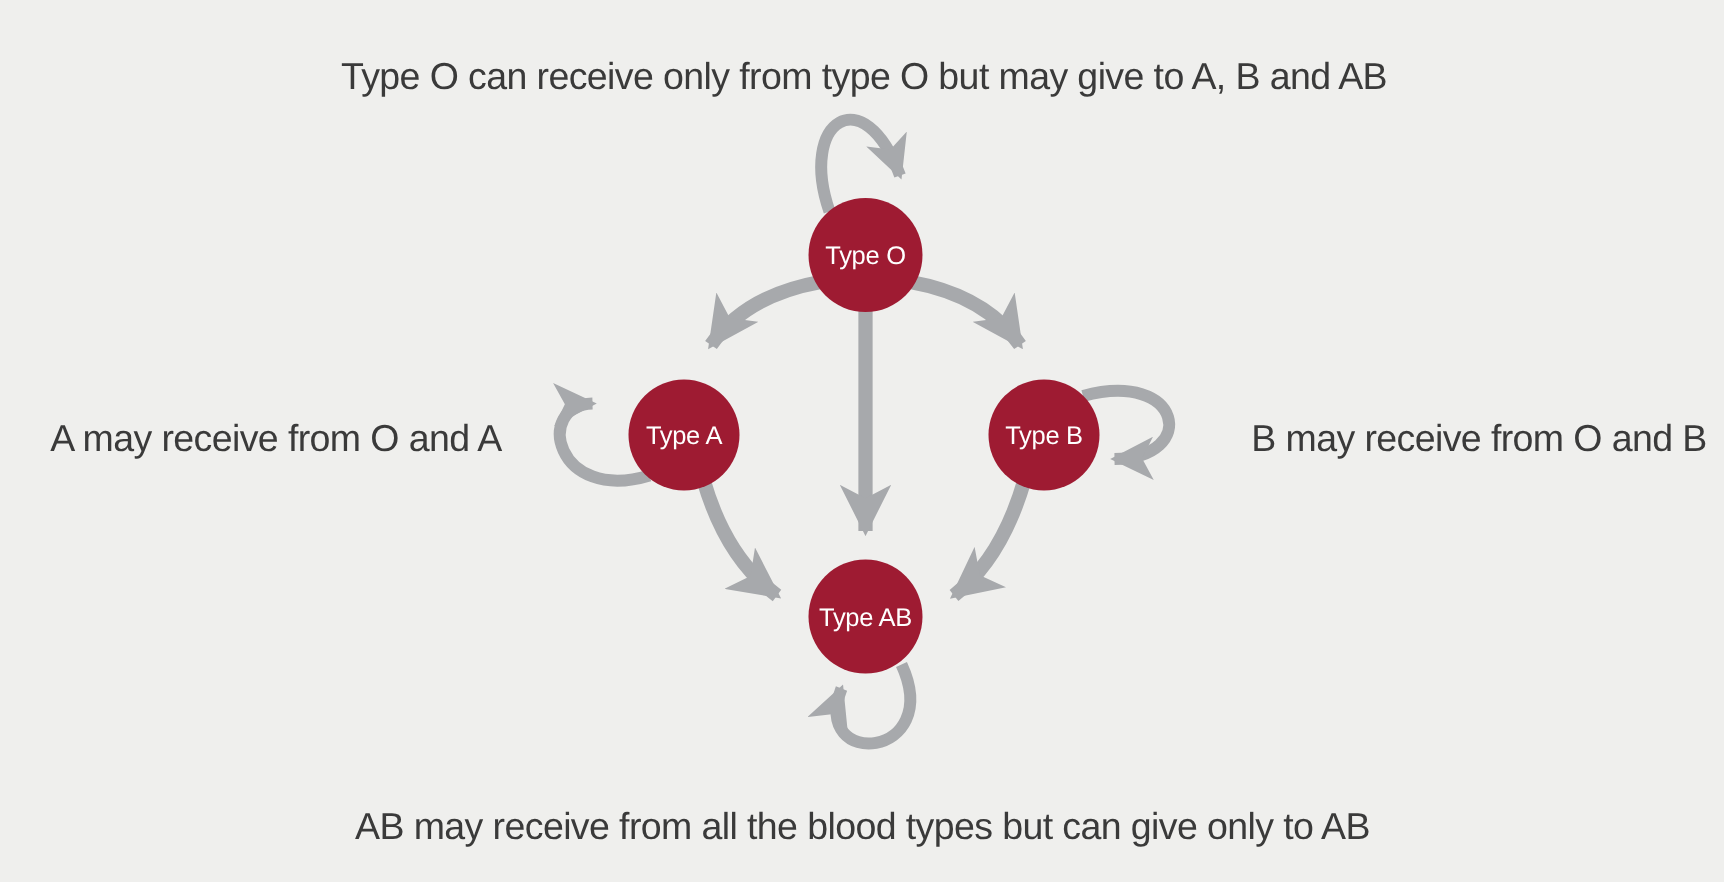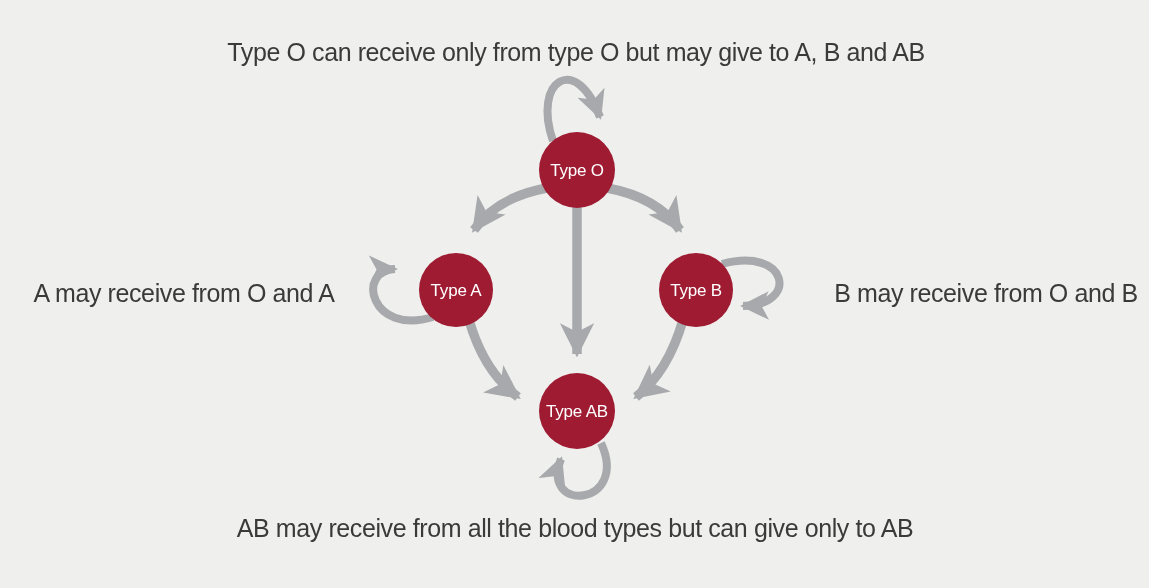--- a/index.html
+++ b/index.html
@@ -48,21 +48,21 @@
     transform: translate(-50%, -50%);
     white-space: nowrap;
     color: var(--text);
     font-size: 25px;
     font-weight: 400;
     letter-spacing: -0.4px;
   }
   .annotation-top    { left: 576px; top: 52px;  }
   .annotation-left   { left: 184px; top: 293px; }
   .annotation-right  { left: 966px; top: 293px; margin-left: 20px; }
-  .annotation-bottom { left: 575px; top: 528px; }
+  .annotation-bottom { left: 575px; top: 552px; }
 </style>
 </head>
 <body>
 
 <div class="stage">
 
   <div class="annotation annotation-top">Type O can receive only from type O but may give to A, B and AB</div>
 
   <div class="annotation annotation-left">A may receive from O and A</div>
 

